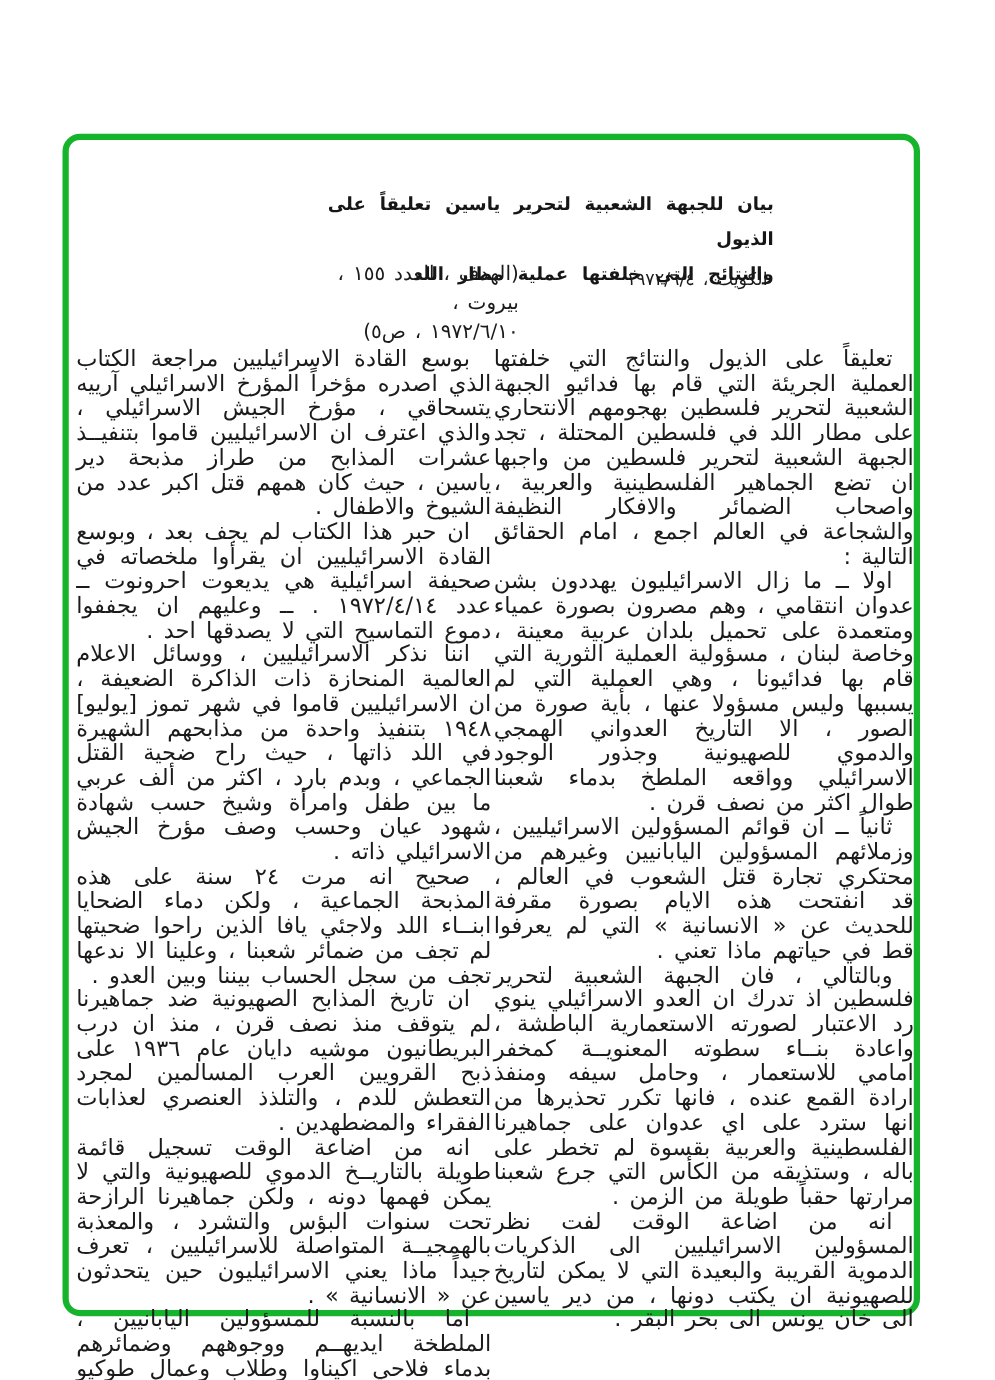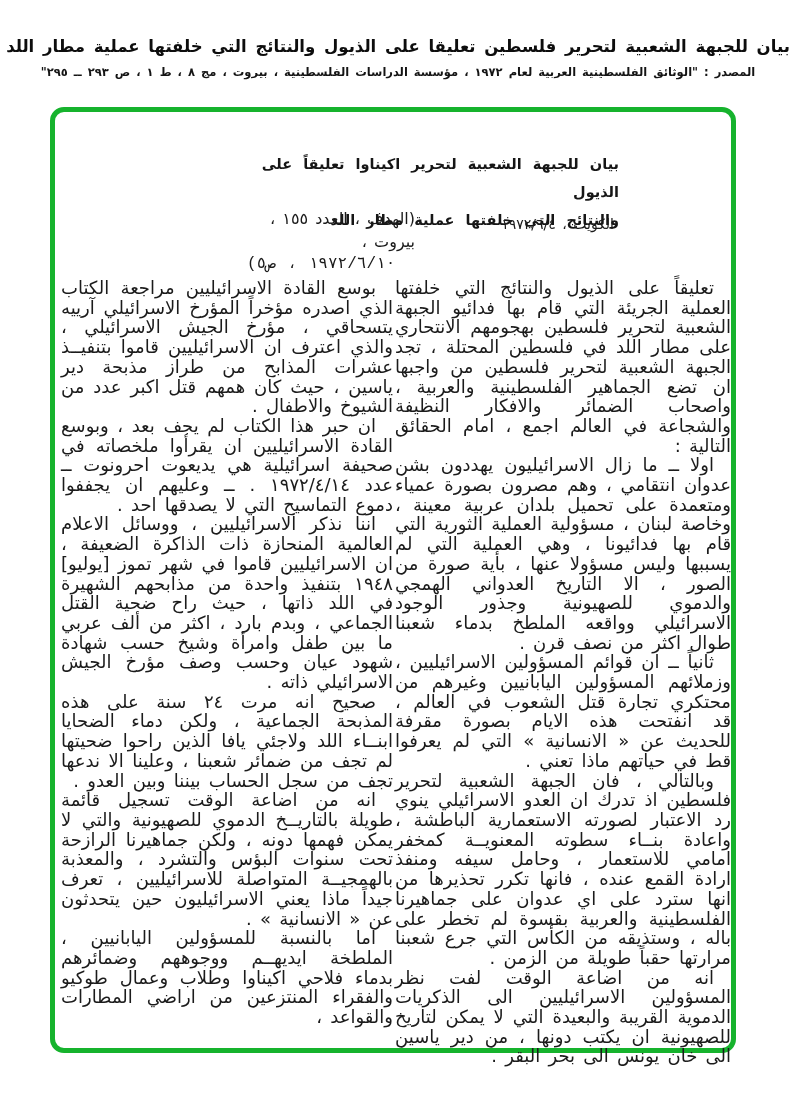--- a/index.html
+++ b/index.html
@@ -79,23 +79,22 @@
     top: 95px;
     left: 178px;
     width: 182px;
     font-size: 16px;
     line-height: 23px;
     color: #1a1a1a;
     text-align: right;
     word-spacing: 2px;
   }
   .citation .cite-line-2 {
-    text-align: left;
+    text-align: right;
     padding-left: 14px;
-    font-family: Liberation Mono, monospace;
   }
   
   .col {
     position: absolute;
     top: 166px;
     font-size: 18px;
     line-height: 19.7px;
     text-align: justify;
     color: #1b1b1b;
     word-spacing: 2.5px;
@@ -112,29 +111,25 @@
     margin: 0;
     padding: 0;
     text-indent: 17px;
   }
 </style>
 </head>
 <body>
 
 <div class="page">
 
-  <div class="top-header">
-    <div class="header-title">بيان  للجبهة الشعبية لتحرير فلسطين تعليقا على الذيول والنتائج التي خلفتها عملية مطار اللد</div>
-    <div class="header-source">المصدر : "الوثائق الفلسطينية العربية لعام ١٩٧٢ ، مؤسسة الدراسات الفلسطينية ، بيروت ، مج ٨ ، ط ١ ، ص ٢٩٣ ــ ٢٩٥"</div>
-  </div>
 
   <div class="green-frame" style="border-color: rgb(22, 179, 45);">
 
     <div class="doc-title">
-      <div>بيان للجبهة الشعبية لتحرير اكيناوا تعليقاً على الذيول</div>
+      <div>بيان للجبهة الشعبية لتحرير ياسين تعليقاً على الذيول</div>
       <div>والنتائج التي خلفتها عملية مطار اللد</div>
     </div>
 
     <div class="dateline">الكويت ، ١٩٧٢/٦/٤</div>
 
     <div class="citation">
       <div class="cite-line-1">(الهدف ، العدد ١٥٥ ، بيروت ،</div>
       <div class="cite-line-2">١٩٧٢/٦/١٠ ، ص٥)</div>
     </div>
 
@@ -144,18 +139,19 @@
       <p>ثانياً ــ ان قوائم المسؤولين الاسرائيليين ، وزملائهم المسؤولين اليابانيين وغيرهم من محتكري تجارة قتل الشعوب في العالم ، قد انفتحت هذه الايام بصورة مقرفة للحديث عن « الانسانية » التي لم يعرفوا قط في حياتهم ماذا تعني .</p>
       <p>وبالتالي ، فان الجبهة الشعبية لتحرير فلسطين اذ تدرك ان العدو الاسرائيلي ينوي رد الاعتبار لصورته الاستعمارية الباطشة ، واعادة بنــاء سطوته المعنويــة كمخفر امامي للاستعمار ، وحامل سيفه ومنفذ ارادة القمع عنده ، فانها تكرر تحذيرها من انها سترد على اي عدوان على جماهيرنا الفلسطينية والعربية بقسوة لم تخطر على باله ، وستذيقه من الكأس التي جرع شعبنا مرارتها حقباً طويلة من الزمن .</p>
       <p>انه من اضاعة الوقت لفت نظر المسؤولين الاسرائيليين الى الذكريات الدموية القريبة والبعيدة التي لا يمكن لتاريخ للصهيونية ان يكتب دونها ، من دير ياسين الى خان يونس الى بحر البقر .</p>
     </div>
 
     <div class="col col-left">
       <p>بوسع القادة الاسرائيليين مراجعة الكتاب الذي اصدره مؤخراً المؤرخ الاسرائيلي آرييه يتسحاقي ، مؤرخ الجيش الاسرائيلي ، والذي اعترف ان الاسرائيليين قاموا بتنفيــذ عشرات المذابح من طراز مذبحة دير ياسين ، حيث كان همهم قتل اكبر عدد من الشيوخ والاطفال .</p>
       <p>ان حبر هذا الكتاب لم يجف بعد ، وبوسع القادة الاسرائيليين ان يقرأوا ملخصاته في صحيفة اسرائيلية هي يديعوت احرونوت ــ عدد ١٩٧٢/٤/١٤ . ــ وعليهم ان يجففوا دموع التماسيح التي لا يصدقها احد .</p>
       <p>اننا نذكر الاسرائيليين ، ووسائل الاعلام العالمية المنحازة ذات الذاكرة الضعيفة ، ان الاسرائيليين قاموا في شهر تموز [يوليو] ١٩٤٨ بتنفيذ واحدة من مذابحهم الشهيرة في اللد ذاتها ، حيث راح ضحية القتل الجماعي ، وبدم بارد ، اكثر من ألف عربي ما بين طفل وامرأة وشيخ حسب شهادة شهود عيان وحسب وصف مؤرخ الجيش الاسرائيلي ذاته .</p>
       <p>صحيح انه مرت ٢٤ سنة على هذه المذبحة الجماعية ، ولكن دماء الضحايا ابنــاء اللد ولاجئي يافا الذين راحوا ضحيتها لم تجف من ضمائر شعبنا ، وعلينا الا ندعها تجف من سجل الحساب بيننا وبين العدو .</p>
+      <p>ان تاريخ المذابح الصهيونية ضد جماهيرنا لم يتوقف منذ نصف قرن ، منذ ان درب البريطانيون موشيه دايان عام ١٩٣٦ على ذبح القرويين العرب المسالمين لمجرد التعطش للدم ، والتلذذ العنصري لعذابات الفقراء والمضطهدين .</p>
       <p>انه من اضاعة الوقت تسجيل قائمة طويلة بالتاريــخ الدموي للصهيونية والتي لا يمكن فهمها دونه ، ولكن جماهيرنا الرازحة تحت سنوات البؤس والتشرد ، والمعذبة بالهمجيــة المتواصلة للاسرائيليين ، تعرف جيداً ماذا يعني الاسرائيليون حين يتحدثون عن « الانسانية » .</p>
       <p>اما بالنسبة للمسؤولين اليابانيين ، الملطخة ايديهــم ووجوههم وضمائرهم بدماء فلاحي اكيناوا وطلاب وعمال طوكيو والفقراء المنتزعين من اراضي المطارات والقواعد ،</p>
     </div>
 
   </div>
 </div>
 
 </body></html>

